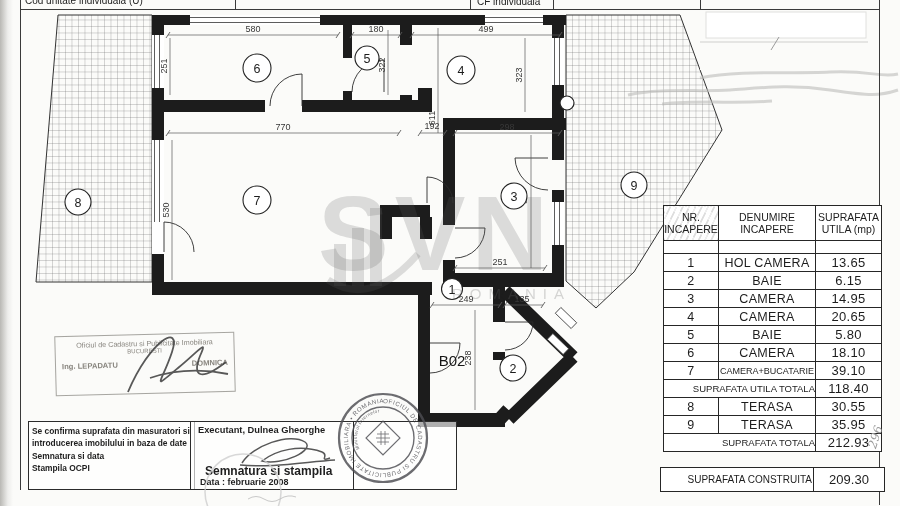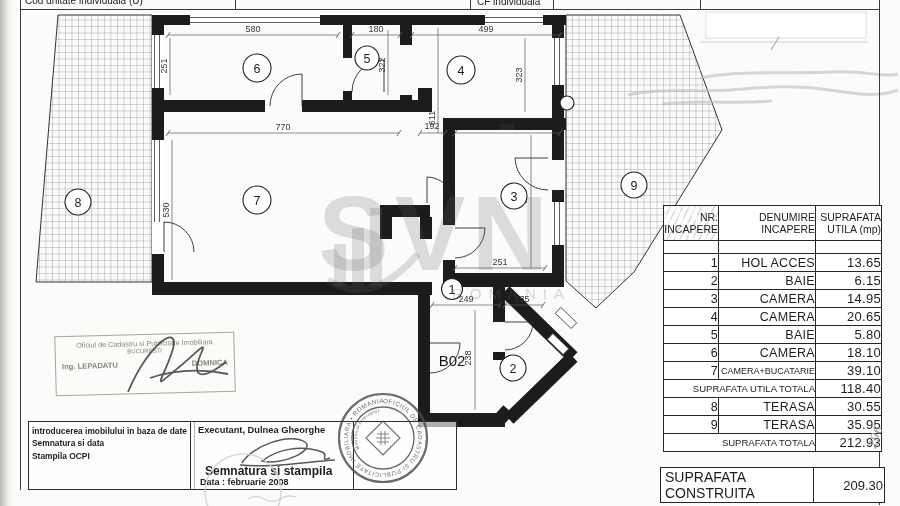--- a/index.html
+++ b/index.html
@@ -11,33 +11,33 @@
   .vline,.hline{background:#3a3a3a;z-index:3}
   .hdr-txt{font-size:10px;color:#222;z-index:3;white-space:nowrap}
   svg{position:absolute;left:0;top:0}
   #plan{z-index:1}
   #wm{left:318px;top:183px;z-index:2;font-size:106px;font-weight:bold;letter-spacing:6px;
       color:rgba(95,95,95,.20);line-height:100px}
   #wm-sub{left:452px;top:285px;z-index:2;font-size:15px;letter-spacing:7px;color:rgba(100,100,100,.26)}
   #wm-icon{left:326px;top:192px;z-index:2}
   table.areas{position:absolute;left:663px;top:205px;z-index:3;border-collapse:collapse;
       background:#fff;table-layout:fixed;width:218px}
-  .areas th,.areas td{border:1.5px solid #262626;text-align:right;padding:0;overflow:hidden;
+  .areas th,.areas td{border:1.5px solid #262626;text-align:center;padding:0;overflow:hidden;
       font-weight:normal;color:#1d1d1d}
   .areas th{font-size:10.5px;line-height:12px;height:34px}
   .areas td{font-size:12.5px;height:17px;letter-spacing:.3px}
   .areas tr.spacer td{height:12px}
   .areas td.small{font-size:9px;letter-spacing:0}
   .areas td.tl{font-size:9.5px;text-align:right;padding-left:7px;letter-spacing:0}
   .areas td.num{font-size:13px}
   table.constr{position:absolute;left:660px;top:467px;z-index:3;border-collapse:collapse;
       background:#fff;table-layout:fixed;width:224px}
   .constr td{border:1.5px solid #262626;height:21px;color:#1d1d1d}
-  .constr td.tl{font-size:14px;text-align:left;padding-left:4px}
-  .constr td.num{font-size:13px;text-align:right}
+  .constr td.tl{font-size:10px;text-align:right;padding-left:4px}
+  .constr td.num{font-size:13px;text-align:center}
   .box{border:1.3px solid #2b2b2b;z-index:3;background:rgba(255,255,255,.65)}
   #confirm-box{left:28px;top:421px;width:160px;height:64px;padding:3px 2px 0 3px;
       font-size:8.4px;font-weight:bold;line-height:12.4px;white-space:nowrap}
   #exec-box{left:190px;top:421px;width:265px;height:67px}
   #exec-box .divider{position:absolute;left:162px;top:0;width:0;height:100%;border-left:1.3px solid #2b2b2b}
   .exec-l1{position:absolute;left:7px;top:3px;font-size:9.3px;font-weight:bold;white-space:nowrap}
   .exec-l2{position:absolute;left:14px;top:42px;font-size:12px;font-weight:bold;white-space:nowrap}
   .exec-l3{position:absolute;left:9px;top:55px;font-size:9px;font-weight:bold;white-space:nowrap}
   #stamp-rect{left:55px;top:334px;width:178px;height:54px;z-index:3;
       border:1.5px solid rgba(120,118,112,.65);transform:rotate(-1.5deg);
@@ -254,21 +254,21 @@
       <div>UTILA (mp)</div>
         </th>
   </tr>
   <tr class="spacer">
         <td></td>
         <td></td>
         <td></td>
       </tr>
   <tr>
         <td>1</td>
-        <td>HOL ACCES</td>
+        <td>HOL CAMERA</td>
         <td class="num">13.65</td>
       </tr>
   <tr>
         <td>2</td>
         <td>BAIE</td>
         <td class="num">6.15</td>
       </tr>
   <tr>
         <td>3</td>
         <td>CAMERA</td>
@@ -322,20 +322,21 @@
     </colgroup>
   <tbody>
       <tr>
         <td class="tl">SUPRAFATA CONSTRUITA</td>
       <td class="num">209.30</td>
       </tr>
 </tbody>
   </table>
 
 <div class="abs box" id="confirm-box">
+  <div>Se confirma suprafata din masuratori si</div>
   <div>introducerea imobilului in baza de date</div>
   <div>Semnatura si data</div>
   <div>Stampila OCPI</div>
 </div>
 
 <div class="abs box" id="exec-box">
   <div class="divider"></div>
   <div class="exec-l1">Executant, Dulnea  Gheorghe</div>
   <div class="exec-l2">Semnatura si stampila</div>
   <div class="exec-l3">Data :  februarie   2008</div>

